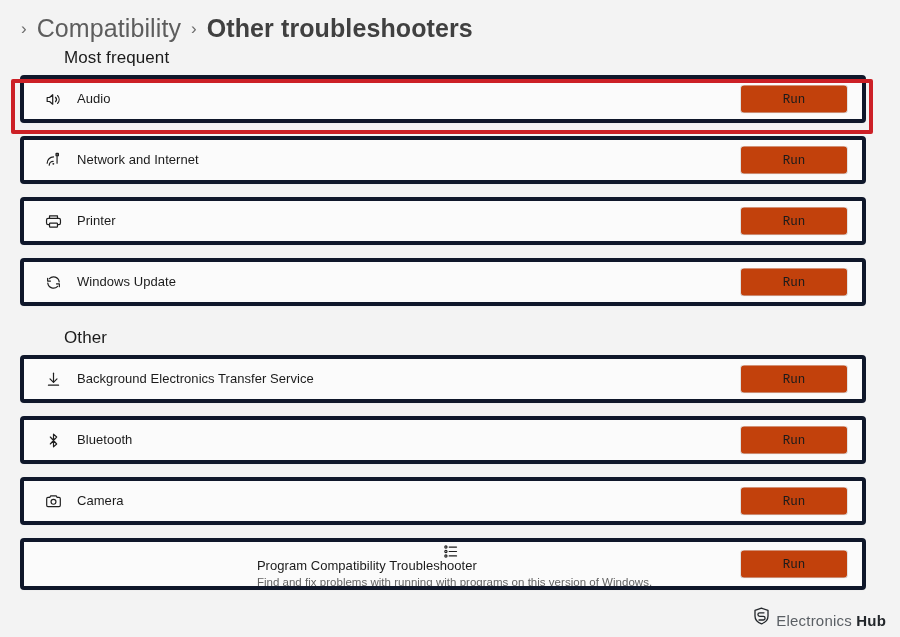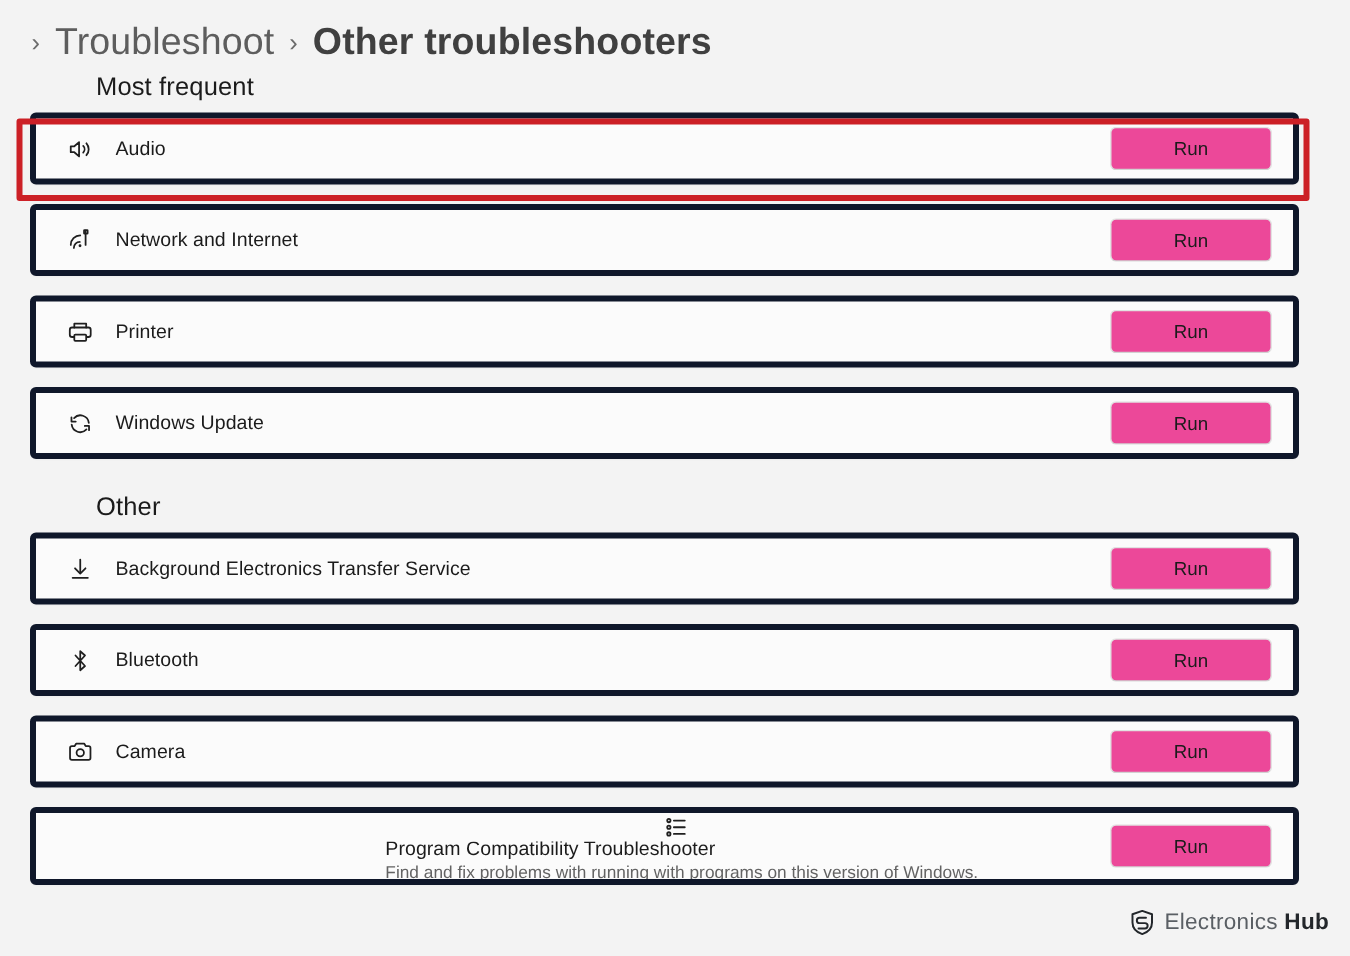--- a/index.html
+++ b/index.html
@@ -108,26 +108,26 @@
     letter-spacing: 0.02px;
   }
 
   .run-button {
     position: absolute;
     right: 14px;
     top: 50%;
     transform: translateY(-50%);
     width: 108px;
     height: 29px;
-    background: #ec4899;
+    background: #c2410c;
     border: 1px solid #e2e2e2;
     border-bottom-color: #d2d2d2;
     border-radius: 4px;
     font-size: 12.5px;
-    font-family: Liberation Sans, sans-serif;
+    font-family: Liberation Mono, monospace;
     color: #1b1b1b;
     cursor: pointer;
     display: flex;
     align-items: center;
     justify-content: center;
   }
 
   
   .highlight-box {
     position: absolute;
@@ -140,38 +140,38 @@
     pointer-events: none;
     z-index: 5;
   }
 
   
   .watermark {
     position: absolute;
     right: 14px;
     bottom: 8px;
     display: flex;
-    align-items: flex-start;
+    align-items: flex-end;
     gap: 6px;
     z-index: 6;
   }
   .wm-logo { color: #23272b; display: block; }
   .wm-text {
     font-size: 15px;
     color: #5a5f64;
     letter-spacing: 0.2px;
   }
   .wm-text b { color: #23272b; font-weight: bold; }
 </style>
 </head>
 <body>
 
 <div class="breadcrumb">
   <span class="crumb-sep">›</span>
-  <span class="crumb">Troubleshoot</span>
+  <span class="crumb">Compatibility</span>
   <span class="crumb-sep">›</span>
   <span class="crumb current">Other troubleshooters</span>
 </div>
 
 <div class="section-label">Most frequent</div>
 
 <div class="rows">
 
   <div class="row">
     <span class="row-icon">

